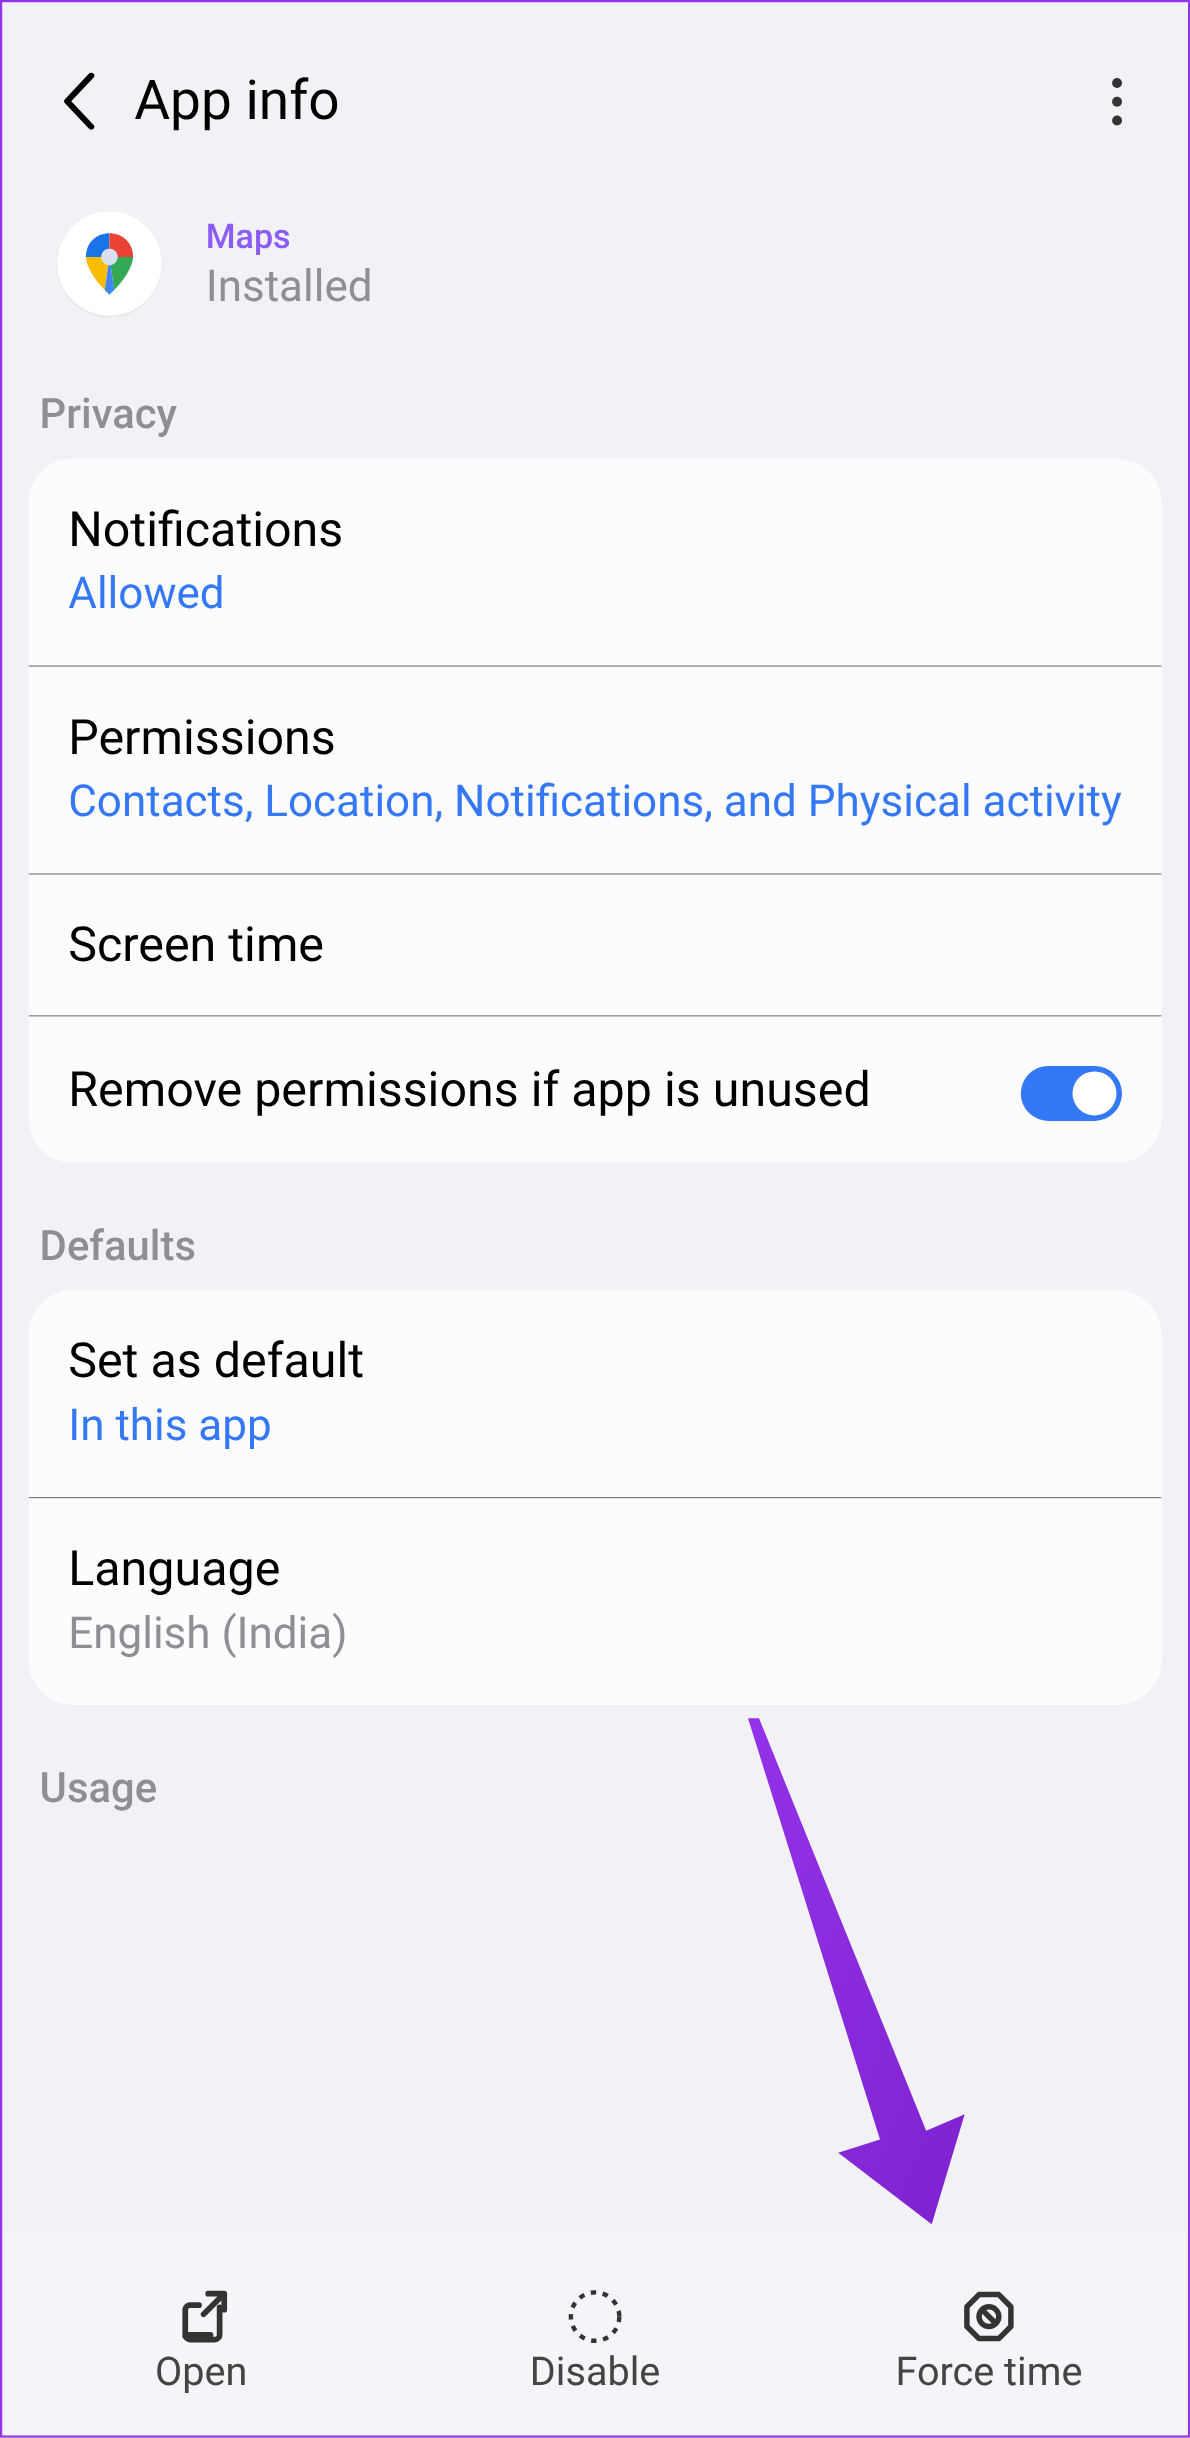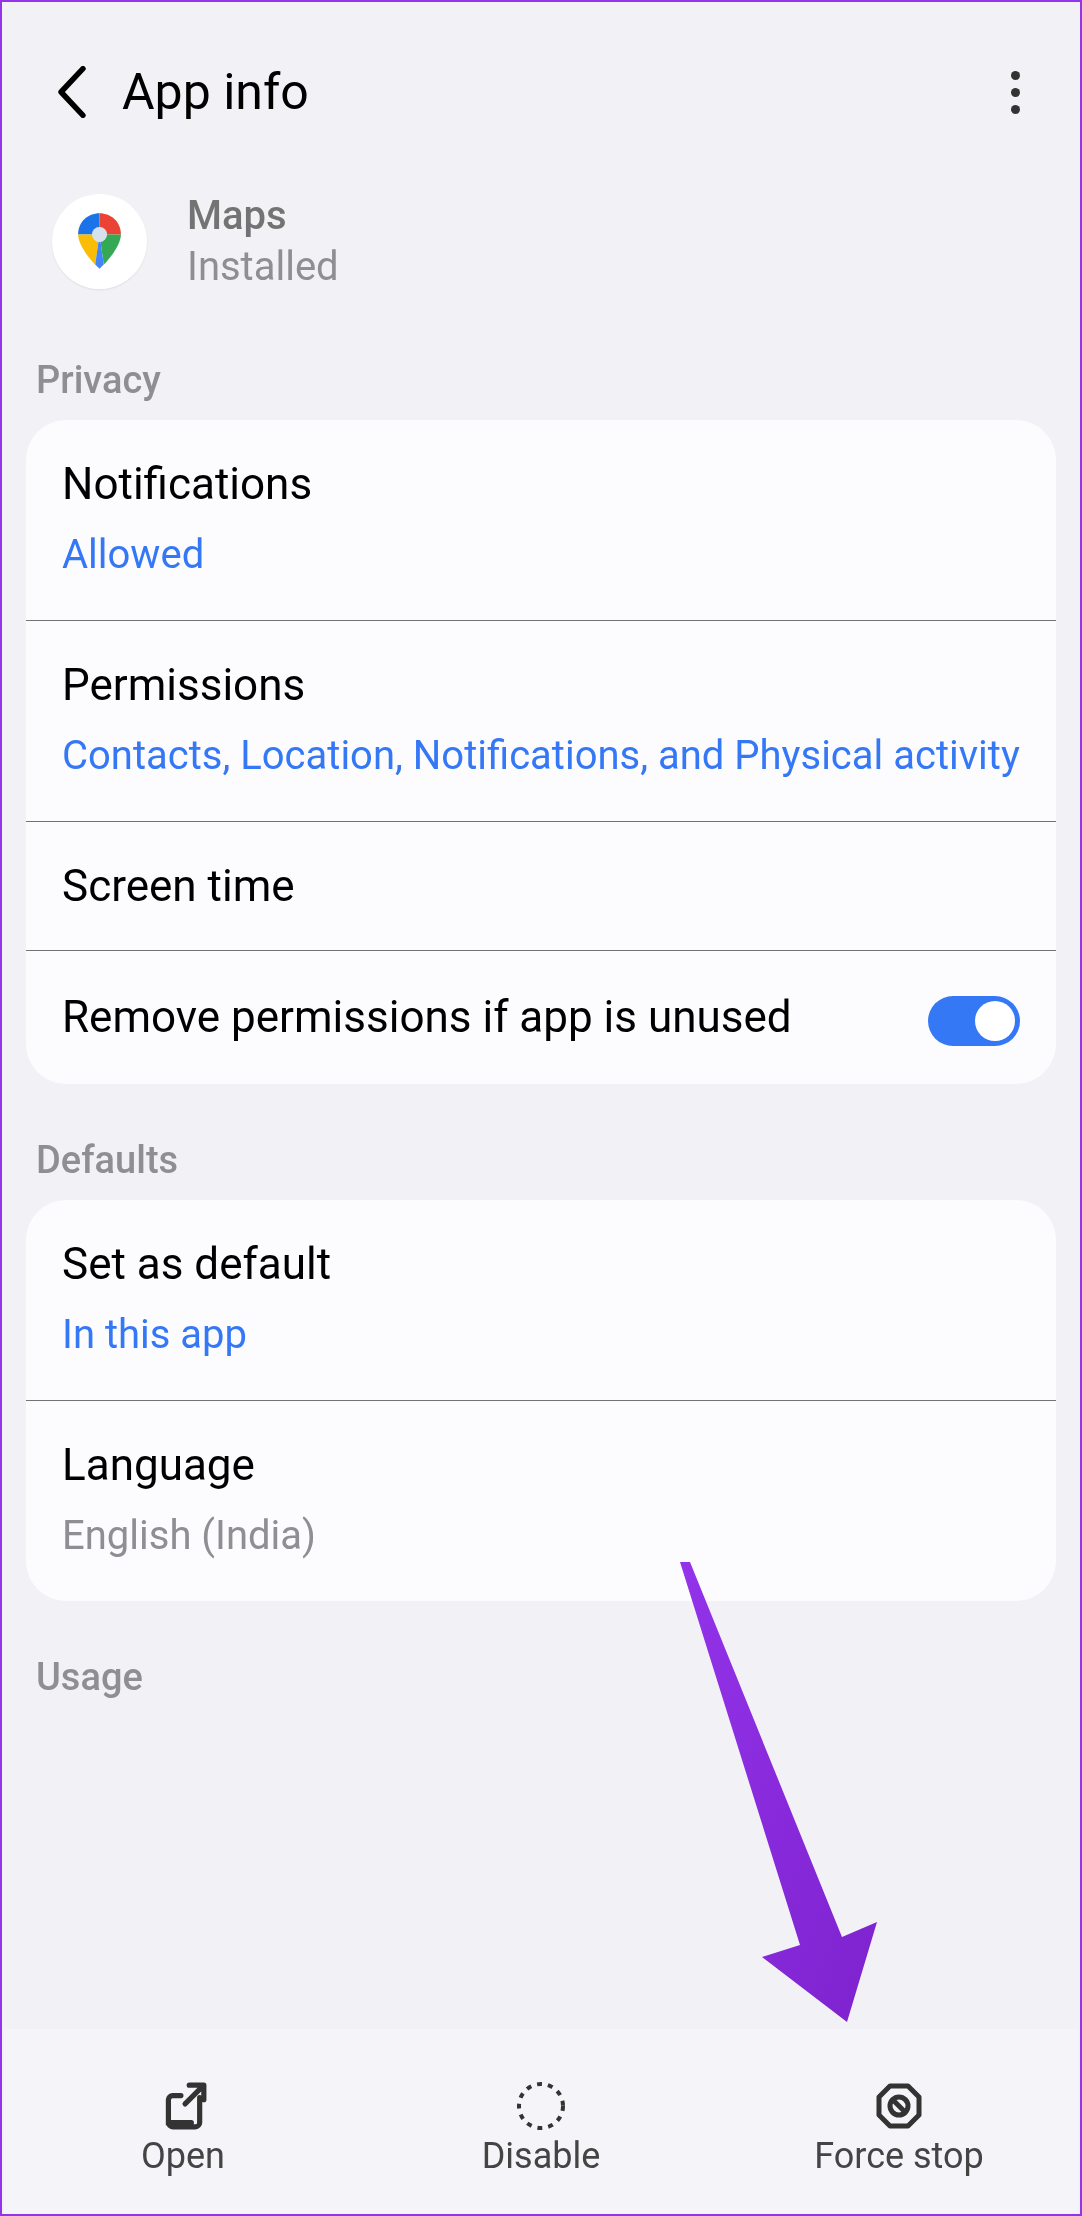--- a/index.html
+++ b/index.html
@@ -68,23 +68,23 @@
       box-shadow: 0 1px 2px rgba(0,0,0,0.08);
     }
     .app-icon svg {
       width: 55px;
       height: 60px;
     }
     .app-text {
       margin-left: 40px;
     }
     .app-name {
-      font-size: 40px;
+      font-size: 31px;
       font-weight: 500;
-      color: #737373;
+      color: #8b5cf6;
     }
     .app-status {
       font-size: 40px;
       color: #8e8e93;
       margin-top: 4px;
     }
     .section-label {
       font-size: 38px;
       color: #8e8e93;
       padding: 18px 34px;
@@ -105,21 +105,21 @@
       border-bottom: none;
     }
     .row-title {
       font-size: 44px;
       color: #000;
       font-weight: 400;
     }
     .row-subtitle {
       font-size: 40px;
       color: #3578f6;
-      margin-top: 18px;
+      margin-top: 6px;
       line-height: 1.35;
     }
     .row-subtitle.gray {
       color: #8e8e93;
     }
     .row-toggle {
       display: flex;
       align-items: flex-end;
       justify-content: space-between;
       gap: 30px;
@@ -276,21 +276,21 @@
     <div class="nav-label">Disable</div>
   </div>
   <div class="nav-item">
     <div class="nav-icon">
       <svg width="52" height="52" viewBox="0 0 52 52">
         <path d="M17 6 L35 6 L46 17 L46 35 L35 46 L17 46 L6 35 L6 17 Z" stroke="#333" stroke-width="5" fill="none" stroke-linejoin="round"></path>
         <circle cx="26" cy="26" r="9" stroke="#333" stroke-width="5" fill="none"></circle>
         <line x1="19" y1="19" x2="33" y2="33" stroke="#333" stroke-width="5"></line>
       </svg>
     </div>
-    <div class="nav-label">Force stop</div>
+    <div class="nav-label">Force time</div>
   </div>
 </div>
 
 <svg class="arrow-annotation" width="300" height="480" viewBox="0 0 300 480">
   <defs>
     <linearGradient id="arrowGrad" x1="0%" y1="0%" x2="100%" y2="100%">
       <stop offset="0%" stop-color="#9333ea"></stop>
       <stop offset="100%" stop-color="#7e22ce"></stop>
     </linearGradient>
   </defs>

